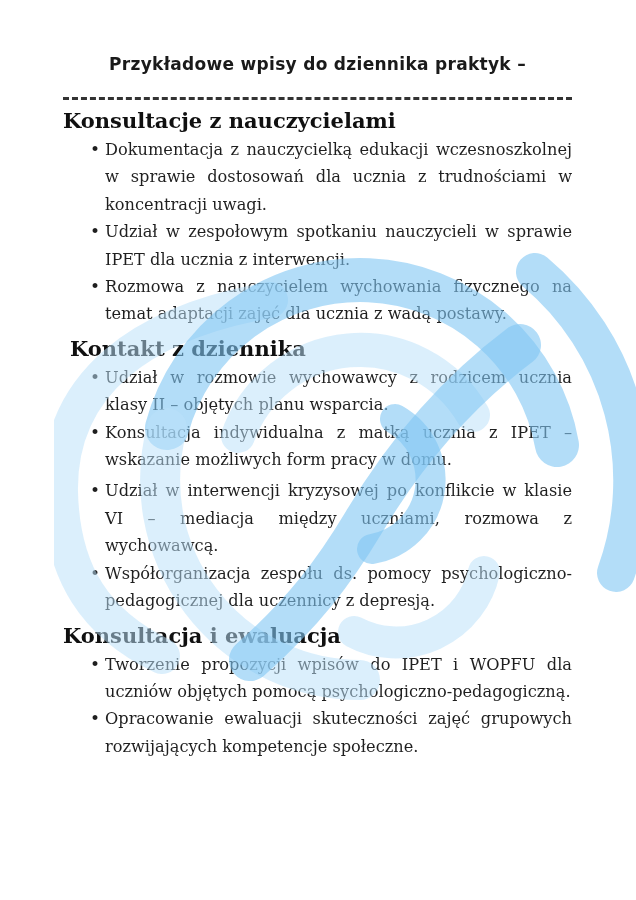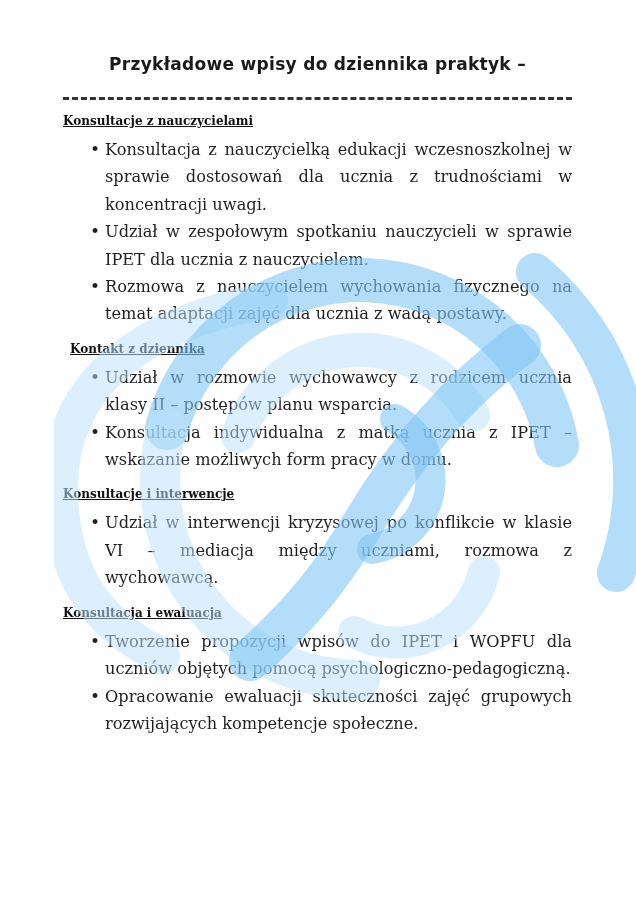--- a/index.html
+++ b/index.html
@@ -28,26 +28,25 @@
     letter-spacing: .3px;
     text-align: center;
     color: #1a1a1a;
   }
   .divider {
     border-top: 3px dashed #333333;
     margin-top: 20px;
     height: 0;
   }
   .section-heading {
-    font-size: 12px;
+    font-size: 21px;
     line-height: 22px;
     font-weight: 700;
     color: #101010;
     margin: 10px 0 0 0;
-    text-decoration: underline;
   }
   .section-heading.first { margin-top: 10px; }
   .section-heading.indent { padding-left: 7px; }
   .bullets {
     list-style: none;
     margin: 4px 0 0 0;
     padding: 0 0 0 27px;
   }
   .bullet-item {
     position: relative;
@@ -83,38 +82,38 @@
 
     <div class="doc-title">
       <div>Przykładowe wpisy do dziennika praktyk –</div>
     </div>
 
     <div class="divider"></div>
 
     <section>
       <h2 class="section-heading first">Konsultacje z nauczycielami</h2>
       <ul class="bullets">
-        <li class="bullet-item">Konsultacja z nauczycielką edukacji wczesnoszkolnej w sprawie dostosowań dla ucznia z trudnościami w koncentracji uwagi.</li>
-        <li class="bullet-item">Udział w zespołowym spotkaniu nauczycieli w sprawie IPET dla ucznia z nauczycielem.</li>
+        <li class="bullet-item">Dokumentacja z nauczycielką edukacji wczesnoszkolnej w sprawie dostosowań dla ucznia z trudnościami w koncentracji uwagi.</li>
+        <li class="bullet-item">Udział w zespołowym spotkaniu nauczycieli w sprawie IPET dla ucznia z interwencji.</li>
         <li class="bullet-item">Rozmowa z nauczycielem wychowania fizycznego na temat adaptacji zajęć dla ucznia z wadą postawy.</li>
       </ul>
     </section>
 
     <section>
       <h2 class="section-heading indent">Kontakt z dziennika</h2>
       <ul class="bullets">
-        <li class="bullet-item">Udział w rozmowie wychowawcy z rodzicem ucznia klasy II – postępów planu wsparcia.</li>
+        <li class="bullet-item">Udział w rozmowie wychowawcy z rodzicem ucznia klasy II – objętych planu wsparcia.</li>
         <li class="bullet-item">Konsultacja indywidualna z matką ucznia z IPET – wskazanie możliwych form pracy w domu.</li>
       </ul>
     </section>
 
     <section>
-      <h2 class="section-heading">Konsultacje i interwencje</h2>
       <ul class="bullets">
         <li class="bullet-item">Udział w interwencji kryzysowej po konflikcie w klasie VI – mediacja między uczniami, rozmowa z wychowawcą.</li>
+        <li class="bullet-item">Współorganizacja zespołu ds. pomocy psychologiczno-pedagogicznej dla uczennicy z depresją.</li>
       </ul>
     </section>
 
     <section>
       <h2 class="section-heading">Konsultacja i ewaluacja</h2>
       <ul class="bullets">
         <li class="bullet-item">Tworzenie propozycji wpisów do IPET i WOPFU dla uczniów objętych pomocą psychologiczno-pedagogiczną.</li>
         <li class="bullet-item">Opracowanie ewaluacji skuteczności zajęć grupowych rozwijających kompetencje społeczne.</li>
       </ul>
     </section>

